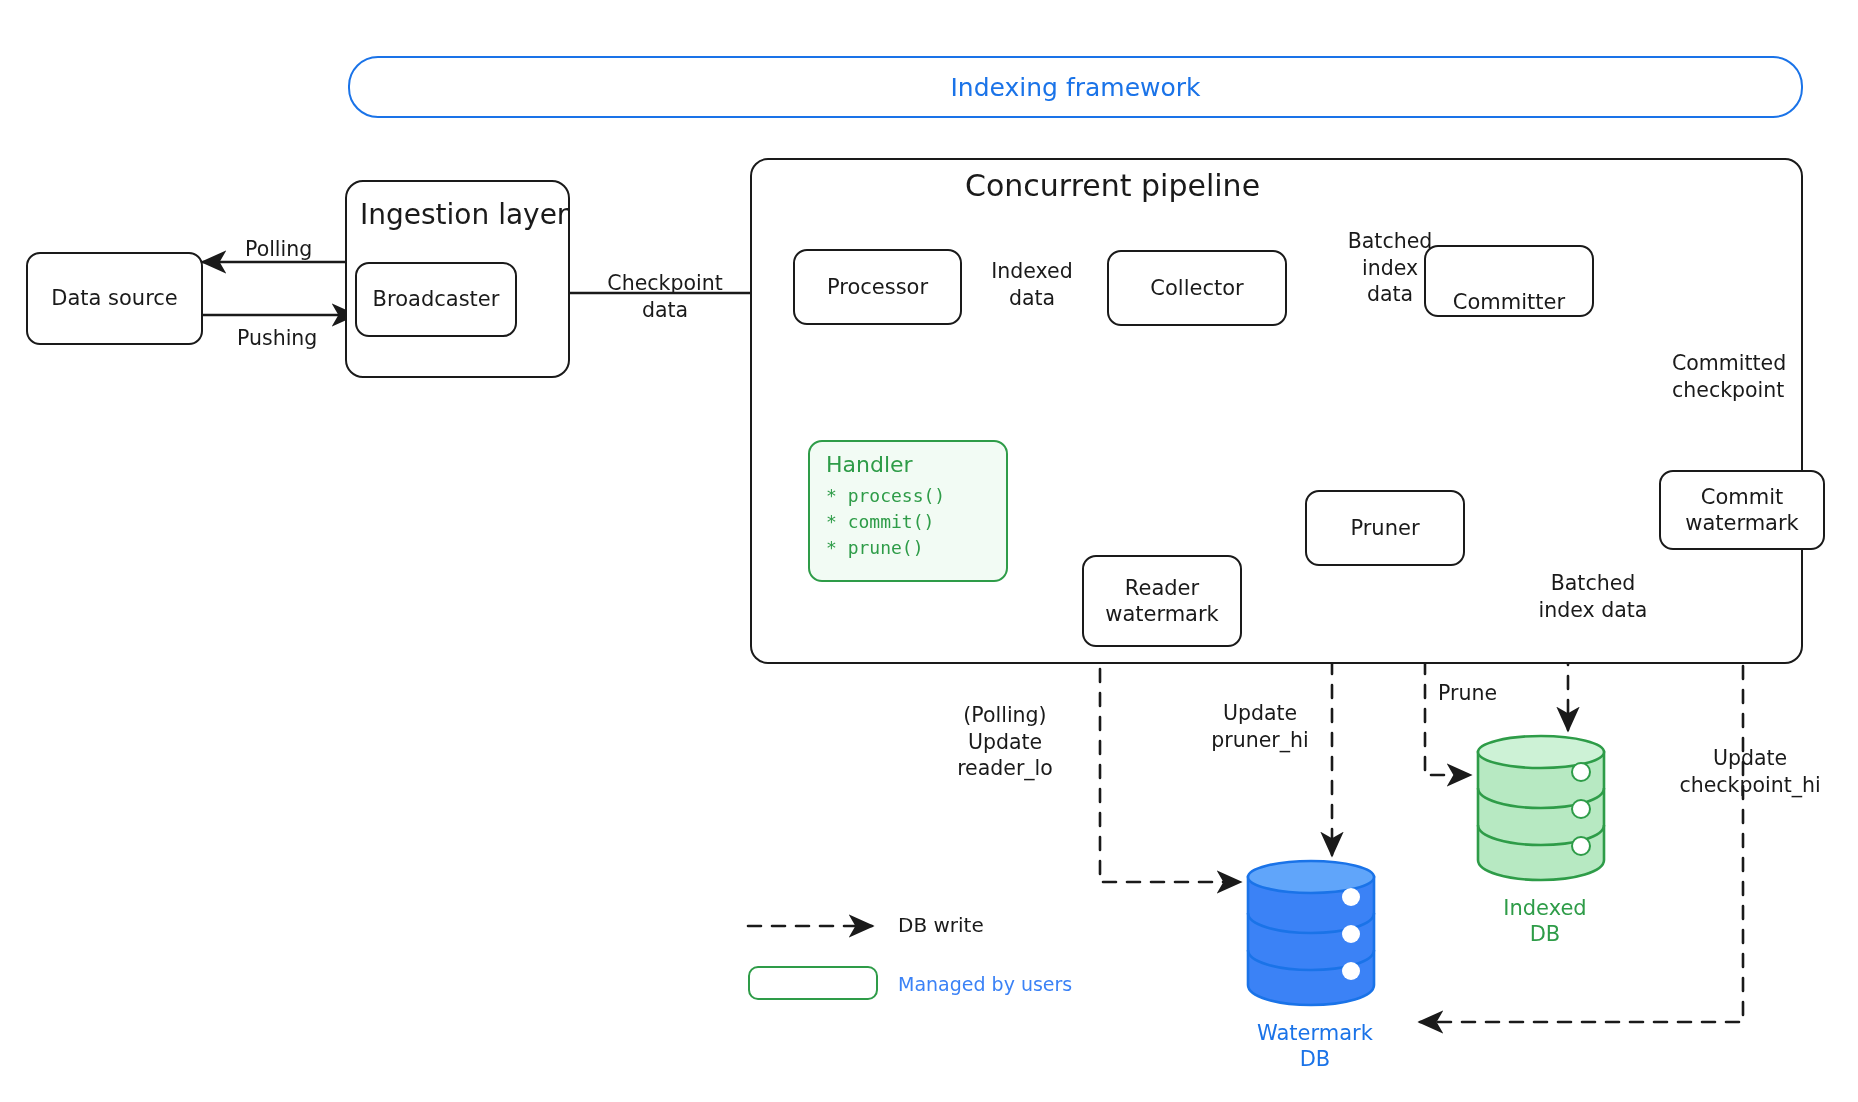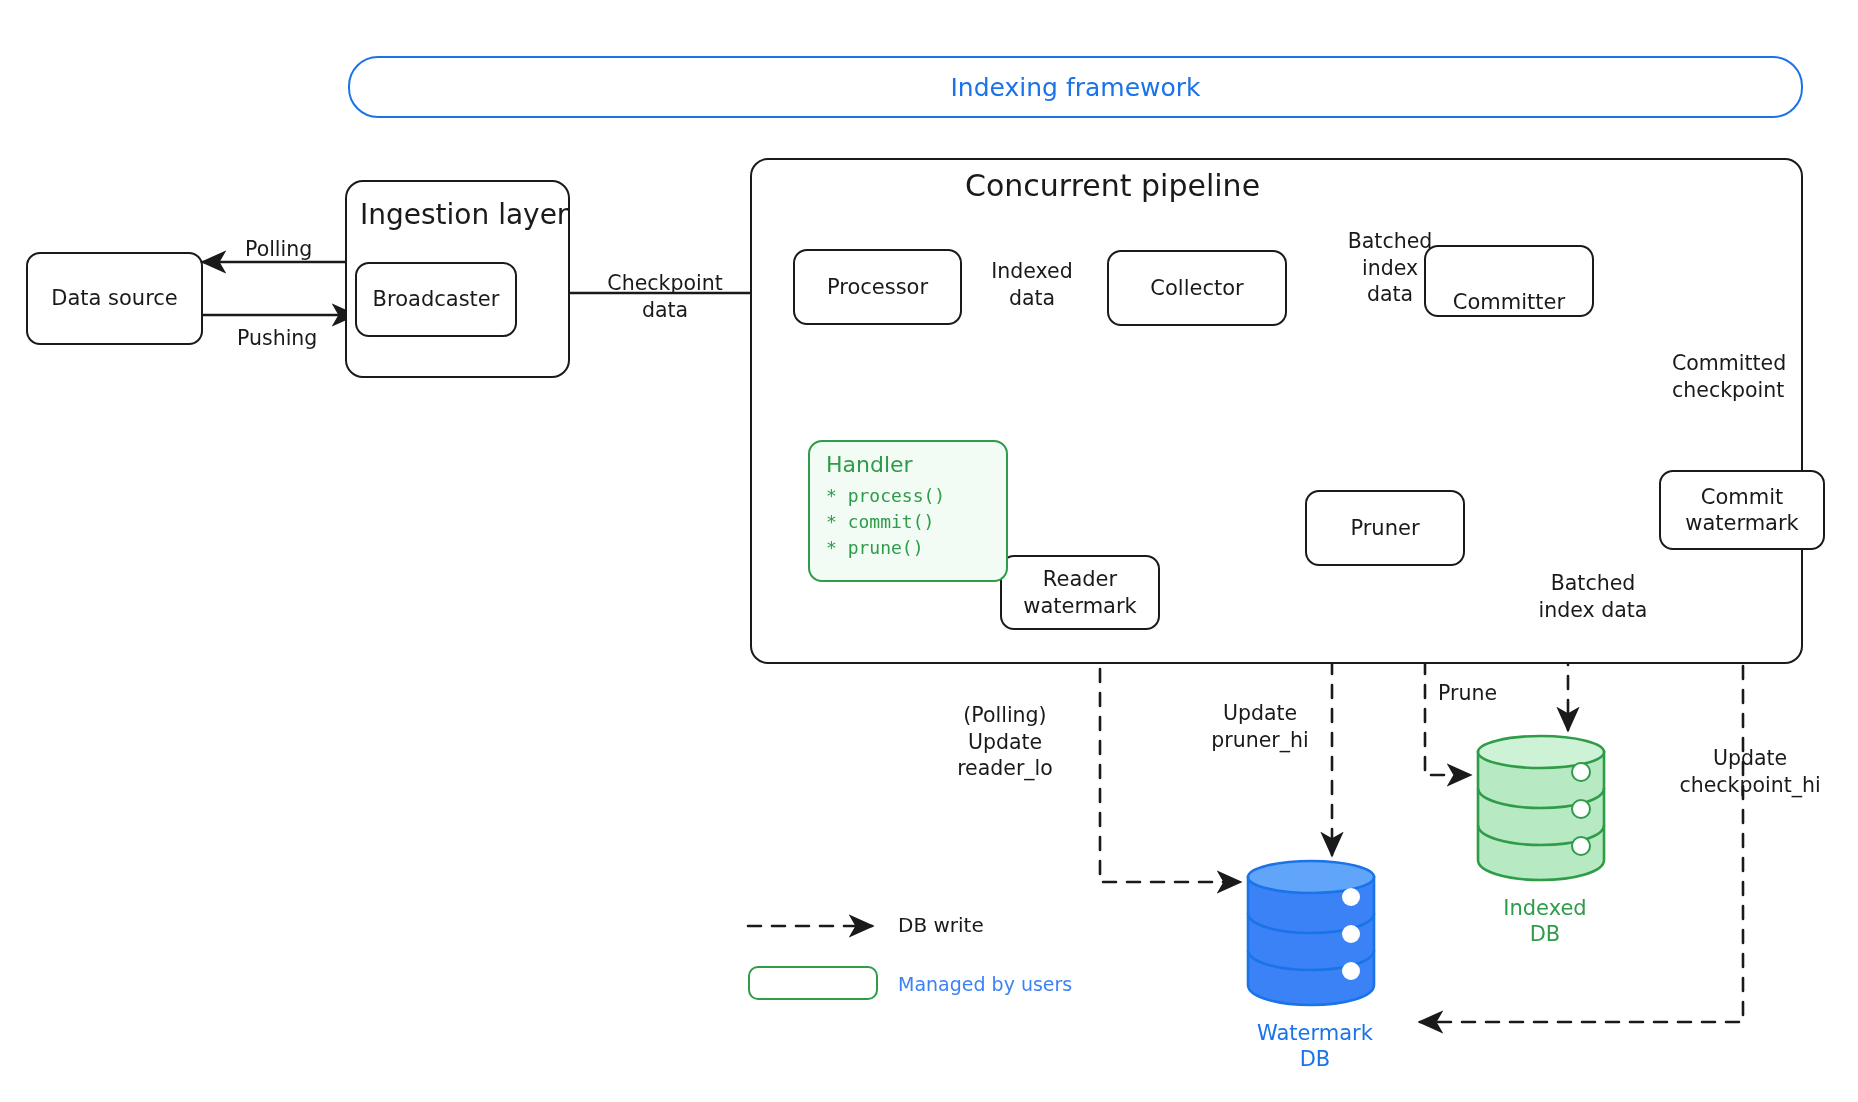--- a/index.html
+++ b/index.html
@@ -206,21 +206,21 @@
 
   <div class="node" style="left:1659px; top:470px; width:166px; height:80px;">
     <span style="white-space:pre-line;">Commit
 watermark</span>
   </div>
 
   <div class="node" style="left:1305px; top:490px; width:160px; height:76px;">
     <span>Pruner</span>
   </div>
 
-  <div class="node" style="left:1000px; top:555px; width:160px; height:75px;">
+  <div class="node" style="left:1082px; top:555px; width:160px; height:92px;">
     <span style="white-space:pre-line;">Reader
 watermark</span>
   </div>
 
   <div class="handler-box" style="left:808px; top:440px; width:200px; height:142px;">
     <div class="handler-title">Handler</div>
     <div class="handler-item">* process()</div>
     <div class="handler-item">* commit()</div>
     <div class="handler-item">* prune()</div>
   </div>

